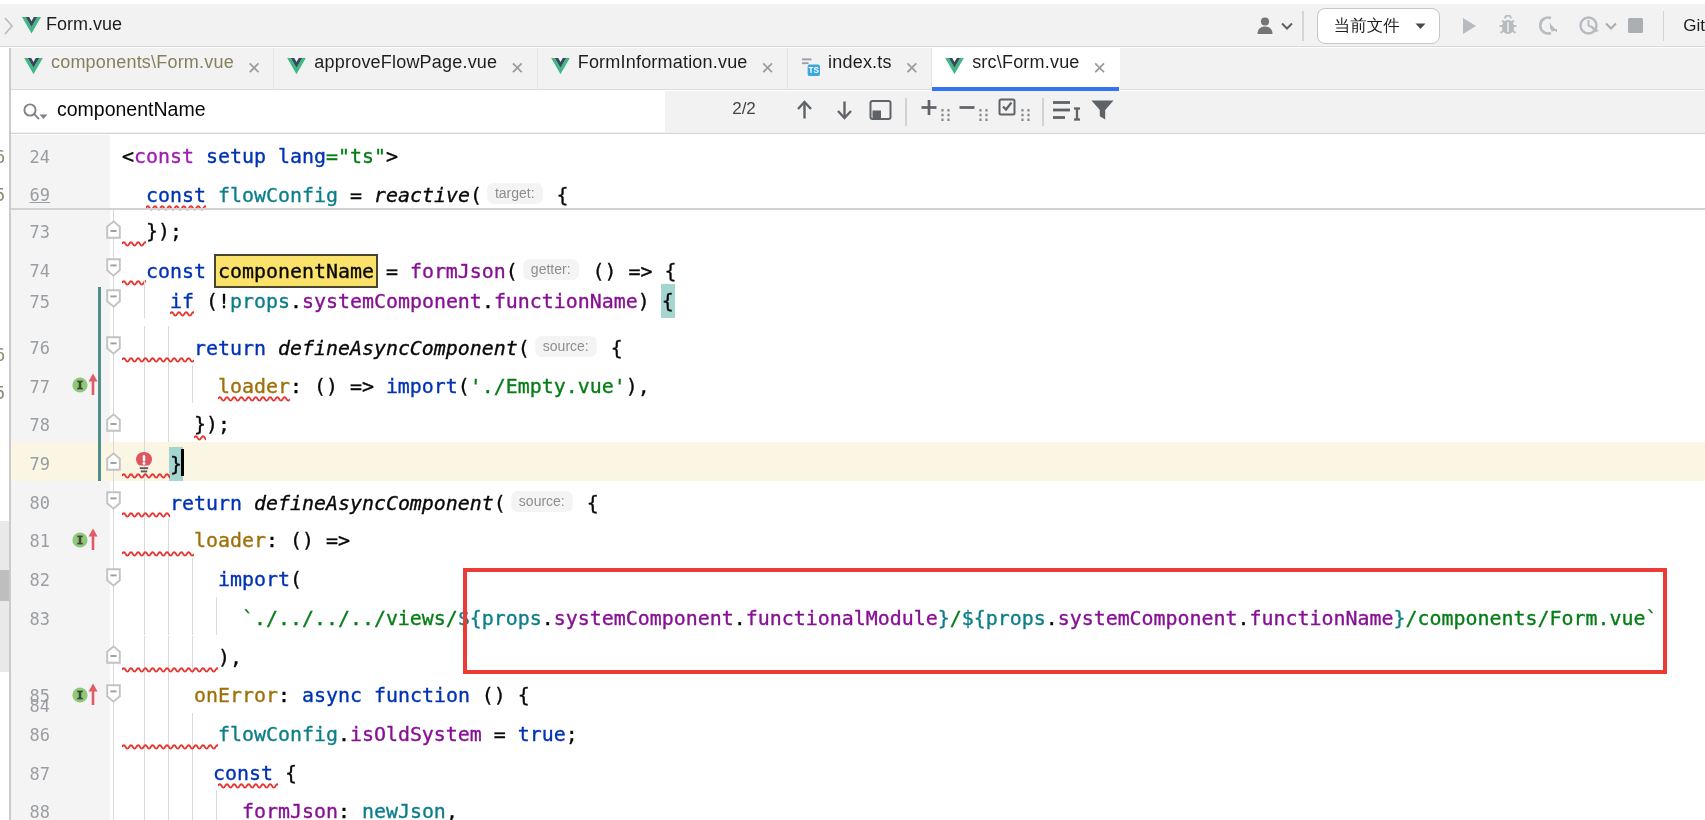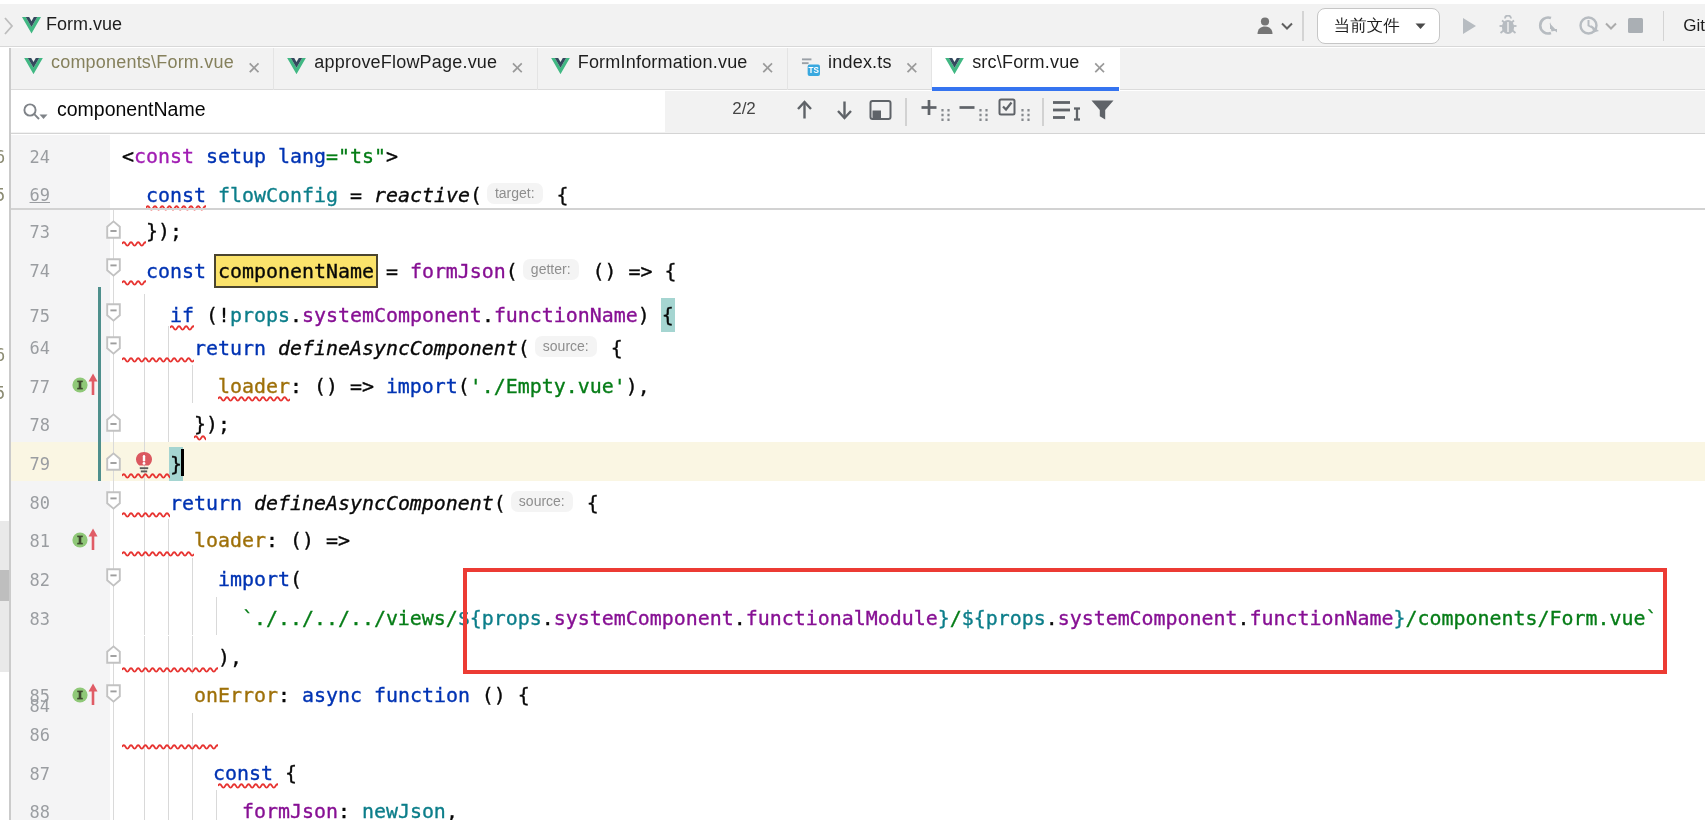--- a/index.html
+++ b/index.html
@@ -335,38 +335,38 @@
             <line x1="4.4" y1="7.4" x2="10.6" y2="7.4" stroke="#9E9E9E" stroke-width="1.9"></line>
           </svg>
         </div>
         <div class="code" style="left: 111px; top: 10px;">  <span class="k">const</span> <span class="find">componentName</span> = <span class="p">formJson</span>(<span class="hint-chip">getter:</span> () =&gt; {</div>
         <div class="squiggle" style="left: 111px; top: 30.4px; width: 24px;">
           <svg width="24" height="7" viewBox="0 0 24 7">
             <path d="M0 3.9000000000000004 q1.8 -3.4 3.6 0 q1.8 3.4 3.6 0 q1.8 -3.4 3.6 0 q1.8 3.4 3.6 0 q1.8 -3.4 3.6 0 q1.8 3.4 3.6 0 q1.8 -3.4 3.6 0 q1.8 3.4 3.6 0" fill="none" stroke="#E73431" stroke-width="1.9"></path>
           </svg>
         </div>
       </div>
-      <div class="row" style="top: 159px; height: 38.7px;">
+      <div class="row" style="top: 145px; height: 38.7px;">
         <div class="lnum" style="top: 12px;">75</div>
         <div class="indent-guide" style="left: 132.5px; top: 0px; height: 38.7px;"></div>
         <div class="icon-abs" style="left: 95px; top: 9.85px;">
           <svg width="15" height="19" viewBox="0 0 15 19">
             <path d="M1.2,1.2 L13.8,1.2 L13.8,12.2 L7.5,17.6 L1.2,12.2 Z" fill="#FFFFFF" stroke="#C2C2C2" stroke-width="1.9"></path>
             <line x1="4.4" y1="7.4" x2="10.6" y2="7.4" stroke="#9E9E9E" stroke-width="1.9"></line>
           </svg>
         </div>
         <div class="code" style="left: 111px; top: 10px;">    <span class="k">if</span> (!<span class="t">props</span>.<span class="p">systemComponent</span>.<span class="p">functionName</span>) <span class="brace">{</span></div>
         <div class="squiggle" style="left: 159px; top: 30.4px; width: 24px;">
           <svg width="24" height="7" viewBox="0 0 24 7">
             <path d="M0 3.9000000000000004 q1.8 -3.4 3.6 0 q1.8 3.4 3.6 0 q1.8 -3.4 3.6 0 q1.8 3.4 3.6 0 q1.8 -3.4 3.6 0 q1.8 3.4 3.6 0 q1.8 -3.4 3.6 0 q1.8 3.4 3.6 0" fill="none" stroke="#E73431" stroke-width="1.9"></path>
           </svg>
         </div>
       </div>
       <div class="row" style="top: 191.4px; height: 38.7px;">
-        <div class="lnum" style="top: 12px;">64</div>
+        <div class="lnum" style="top: 12px;">76</div>
         <div class="indent-guide" style="left: 132.5px; top: 0px; height: 38.7px;"></div>
         <div class="indent-guide" style="left: 156.5px; top: 0px; height: 38.7px;"></div>
         <div class="icon-abs" style="left: 95px; top: 9.85px;">
           <svg width="15" height="19" viewBox="0 0 15 19">
             <path d="M1.2,1.2 L13.8,1.2 L13.8,12.2 L7.5,17.6 L1.2,12.2 Z" fill="#FFFFFF" stroke="#C2C2C2" stroke-width="1.9"></path>
             <line x1="4.4" y1="7.4" x2="10.6" y2="7.4" stroke="#9E9E9E" stroke-width="1.9"></line>
           </svg>
         </div>
         <div class="code" style="left: 111px; top: 10px;">      <span class="k">return</span> <span class="i">defineAsyncComponent</span>(<span class="hint-chip">source:</span> {</div>
         <div class="squiggle" style="left: 111px; top: 30.4px; width: 72px;">
@@ -548,20 +548,21 @@
             </g>
     </svg>
         </div>
         <div class="code" style="left: 111px; top: 10px;">      <span class="o">onError</span>: <span class="k">async</span> <span class="k">function</span> () {</div>
       </div>
       <div class="row" style="top: 578.4px; height: 38.7px;">
         <div class="lnum" style="top: 12px;">86</div>
         <div class="indent-guide" style="left: 132.5px; top: 0px; height: 38.7px;"></div>
         <div class="indent-guide" style="left: 156.5px; top: 0px; height: 38.7px;"></div>
         <div class="indent-guide" style="left: 180.5px; top: 0px; height: 38.7px;"></div>
+        <div class="code" style="left: 111px; top: 10px;">        <span class="t">flowConfig</span>.<span class="p">isOldSystem</span> = <span class="k">true</span>;</div>
         <div class="squiggle" style="left: 111px; top: 30.4px; width: 96px;">
           <svg width="96" height="7" viewBox="0 0 96 7">
             <path d="M0 3.9000000000000004 q1.8 -3.4 3.6 0 q1.8 3.4 3.6 0 q1.8 -3.4 3.6 0 q1.8 3.4 3.6 0 q1.8 -3.4 3.6 0 q1.8 3.4 3.6 0 q1.8 -3.4 3.6 0 q1.8 3.4 3.6 0 q1.8 -3.4 3.6 0 q1.8 3.4 3.6 0 q1.8 -3.4 3.6 0 q1.8 3.4 3.6 0 q1.8 -3.4 3.6 0 q1.8 3.4 3.6 0 q1.8 -3.4 3.6 0 q1.8 3.4 3.6 0 q1.8 -3.4 3.6 0 q1.8 3.4 3.6 0 q1.8 -3.4 3.6 0 q1.8 3.4 3.6 0 q1.8 -3.4 3.6 0 q1.8 3.4 3.6 0 q1.8 -3.4 3.6 0 q1.8 3.4 3.6 0 q1.8 -3.4 3.6 0 q1.8 3.4 3.6 0 q1.8 -3.4 3.6 0 q1.8 3.4 3.6 0" fill="none" stroke="#E73431" stroke-width="1.9"></path>
           </svg>
         </div>
       </div>
       <div class="row" style="top: 617.1px; height: 38.7px;">
         <div class="lnum" style="top: 12px;">87</div>
         <div class="indent-guide" style="left: 132.5px; top: 0px; height: 38.7px;"></div>
         <div class="indent-guide" style="left: 156.5px; top: 0px; height: 38.7px;"></div>

